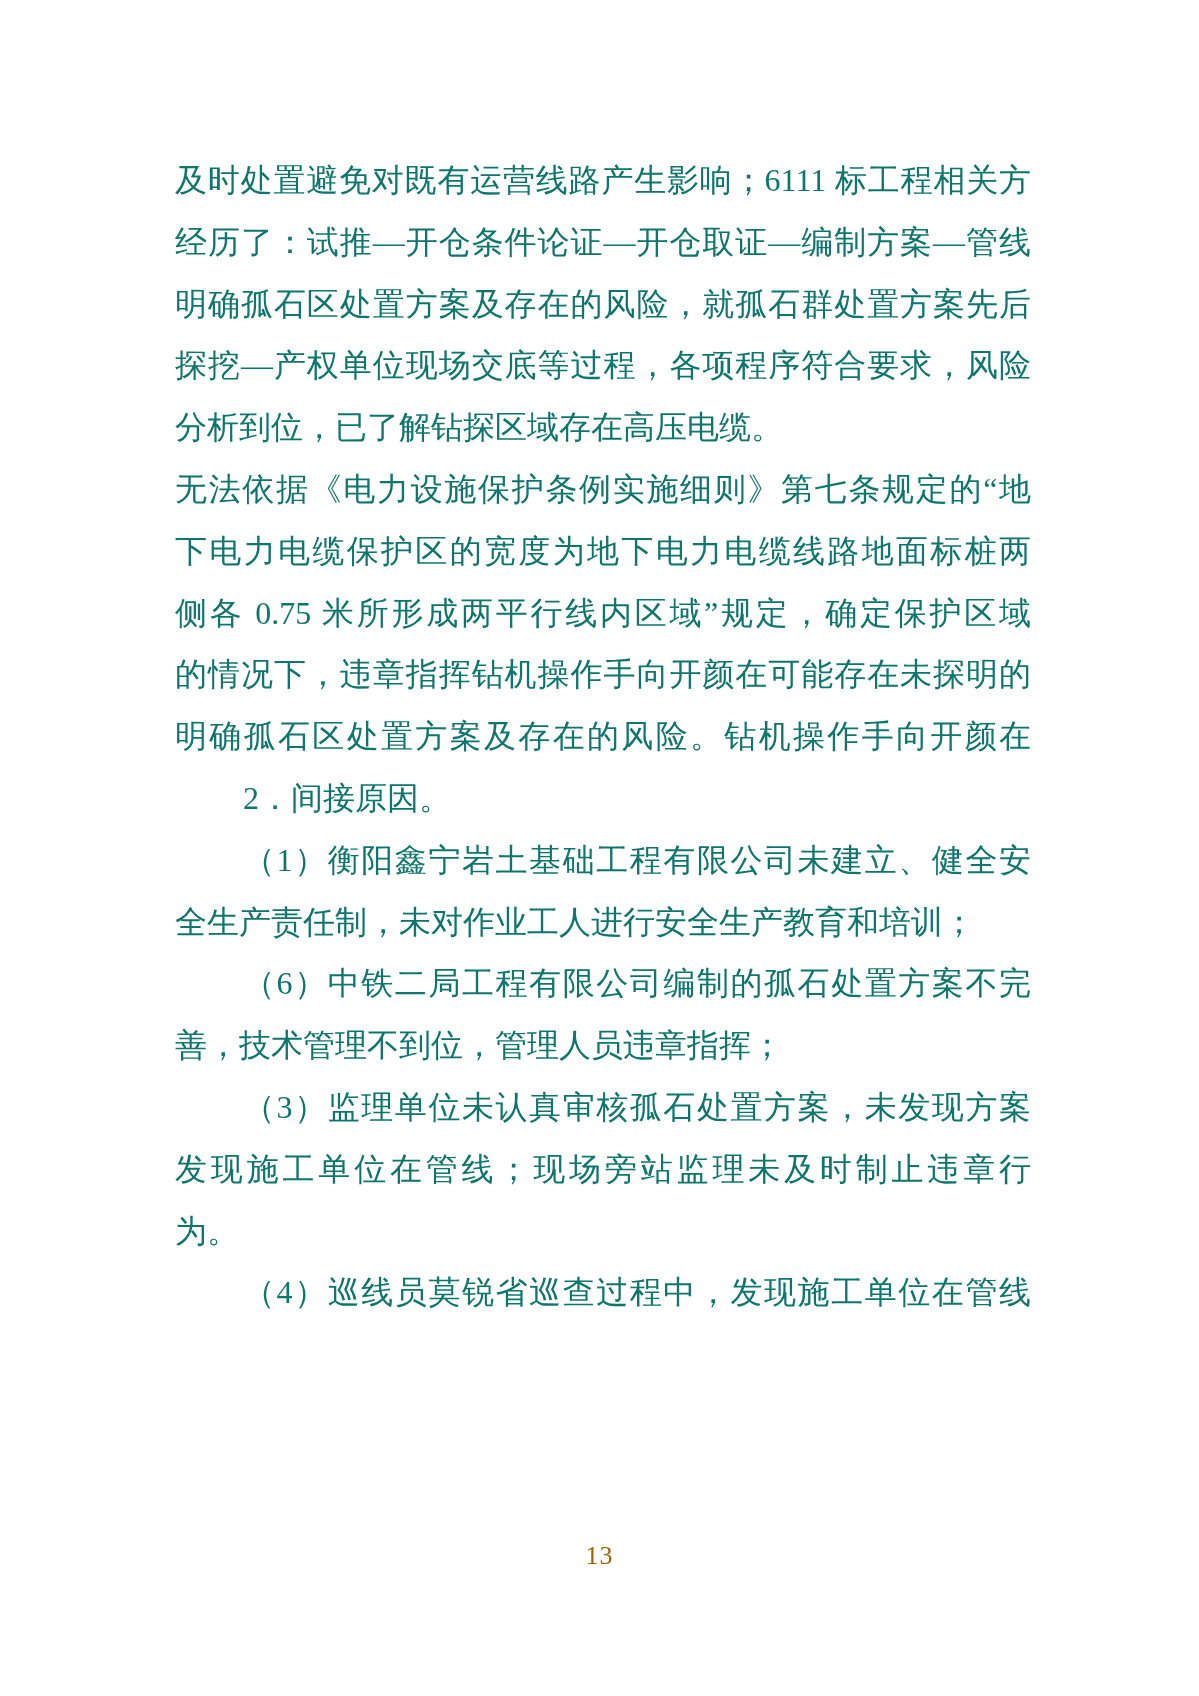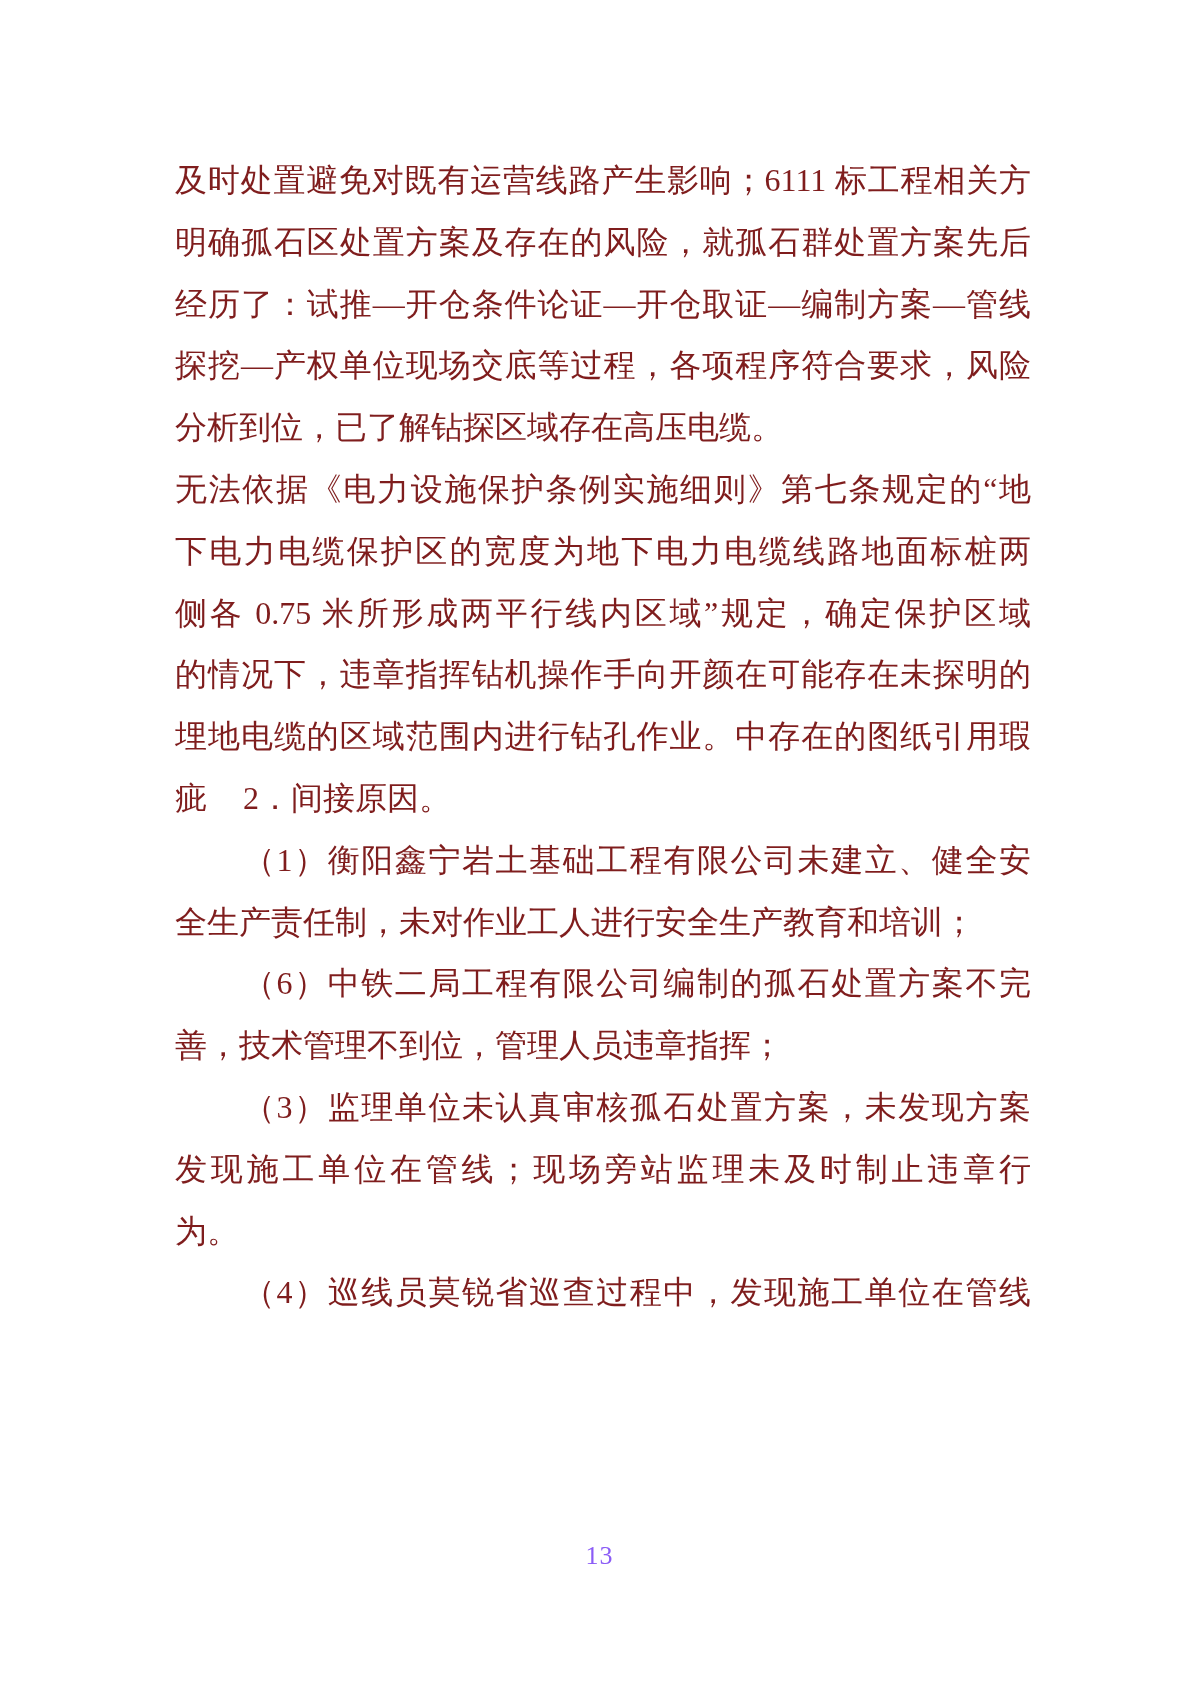--- a/index.html
+++ b/index.html
@@ -38,39 +38,39 @@
   }
   .footer {
     position: absolute;
     left: 0;
     top: 1541px;
     width: 100%;
     text-align: center;
   }
   .pagenum {
     font-size: 26px;
-    color: #8b5cf6;
+    color: #a16207;
     letter-spacing: 1px;
   }
 </style>
 </head>
 <body style="background: rgb(255, 255, 255);">
 
 <div class="page">
-  <div class="content" style="color: #7f1d1d;">
+  <div class="content" style="color: #0f766e;">
       <div class="line fill">及时处置避免对既有运营线路产生影响；6111 标工程相关方</div>
+      <div class="line fill">经历了：试推—开仓条件论证—开仓取证—编制方案—管线</div>
       <div class="line fill">明确孤石区处置方案及存在的风险，就孤石群处置方案先后</div>
-      <div class="line fill">经历了：试推—开仓条件论证—开仓取证—编制方案—管线</div>
       <div class="line fill">探挖—产权单位现场交底等过程，各项程序符合要求，风险</div>
       <div class="line">分析到位，已了解钻探区域存在高压电缆。</div>
       <div class="line fill">无法依据《电力设施保护条例实施细则》第七条规定的“地</div>
       <div class="line fill">下电力电缆保护区的宽度为地下电力电缆线路地面标桩两</div>
       <div class="line fill">侧各 0.75 米所形成两平行线内区域”规定，确定保护区域</div>
       <div class="line fill">的情况下，违章指挥钻机操作手向开颜在可能存在未探明的</div>
-      <div class="line fill">埋地电缆的区域范围内进行钻孔作业。中存在的图纸引用瑕疵</div>
+      <div class="line fill">明确孤石区处置方案及存在的风险。钻机操作手向开颜在</div>
       <div class="line indent">2．间接原因。</div>
       <div class="line fill indent">（1）衡阳鑫宁岩土基础工程有限公司未建立、健全安</div>
       <div class="line">全生产责任制，未对作业工人进行安全生产教育和培训；</div>
       <div class="line fill indent">（6）中铁二局工程有限公司编制的孤石处置方案不完</div>
       <div class="line">善，技术管理不到位，管理人员违章指挥；</div>
       <div class="line fill indent">（3）监理单位未认真审核孤石处置方案，未发现方案</div>
       <div class="line fill">发现施工单位在管线；现场旁站监理未及时制止违章行</div>
       <div class="line">为。</div>
       <div class="line fill indent">（4）巡线员莫锐省巡查过程中，发现施工单位在管线</div>
     </div>

